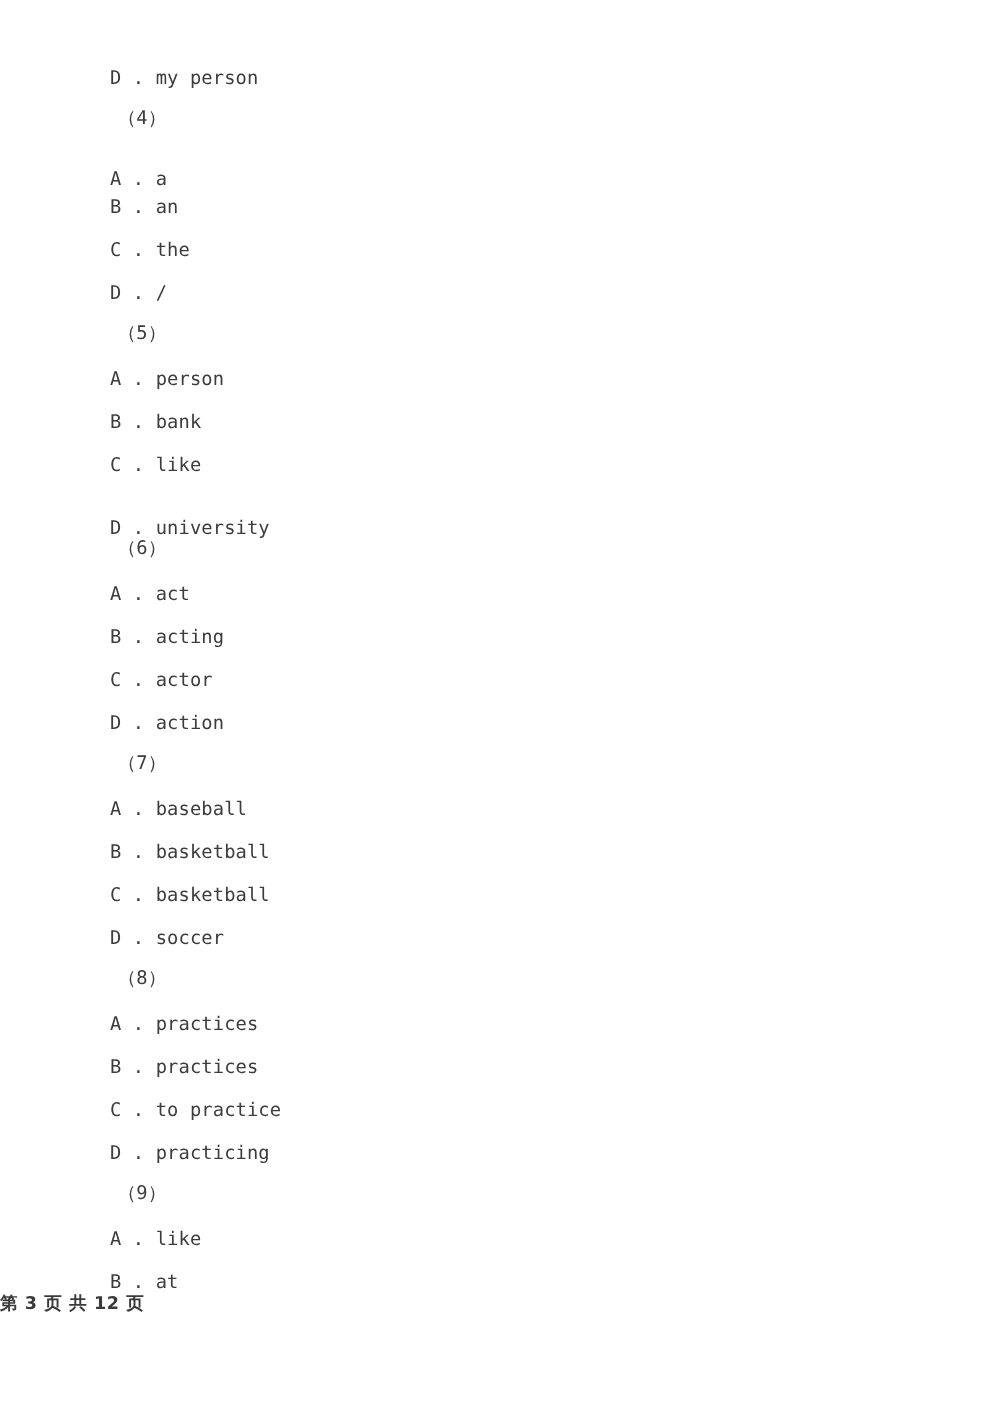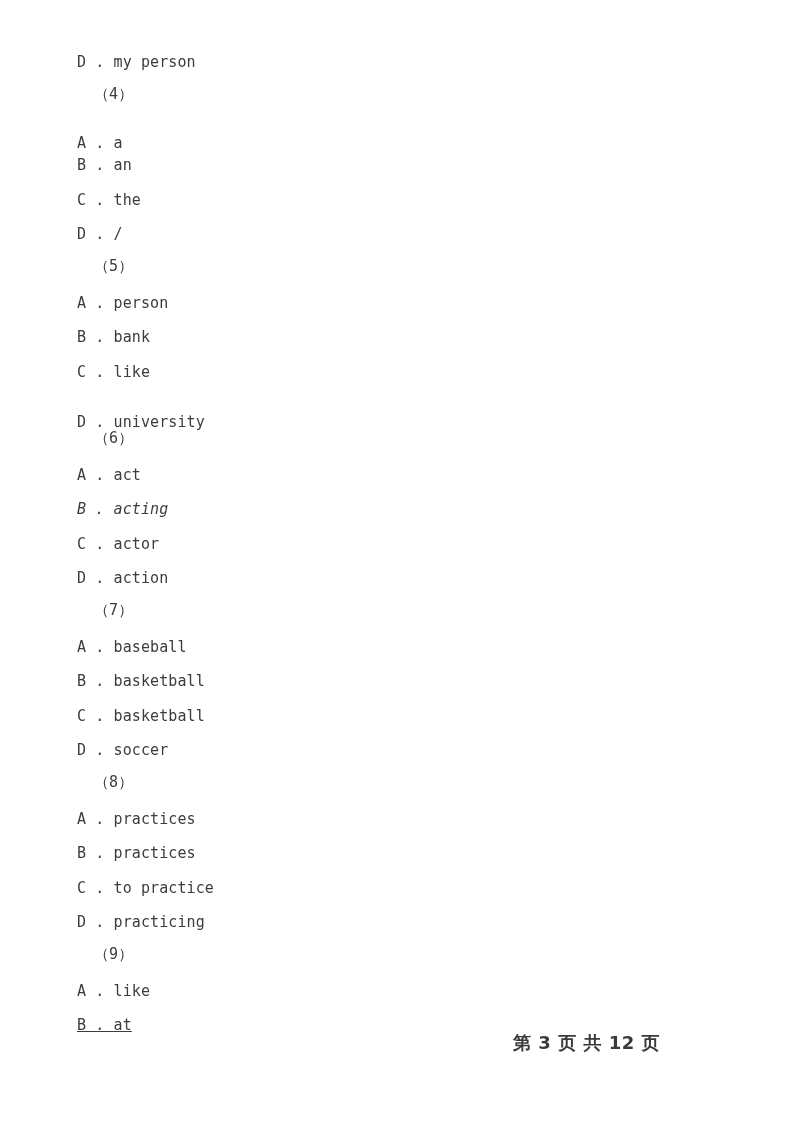--- a/index.html
+++ b/index.html
@@ -33,37 +33,37 @@
   .line {
     position: absolute;
     white-space: pre;
     color: #3c3c3c;
     font-size: 15px;
     line-height: 18px;
     letter-spacing: 0.1px;
   }
 
   .line.option {
-    left: 77px;
+    left: 88px;
     text-align: right;
   }
 
   .line.qnum {
     left: 94px;
   }
 
   
   #footer {
     position: absolute;
     left: 0;
     top: 1034px;
     width: 660px;
-    text-align: right;
+    text-align: left;
     color: #3a3a3a;
-    font-size: 18px;
+    font-size: 14px;
     line-height: 18px;
     font-family: "DejaVu Sans", "Liberation Sans", sans-serif;
     font-weight: bold;
     white-space: pre;
     letter-spacing: 0.5px;
   }
 </style>
 </head>
 <body>
 
@@ -76,33 +76,33 @@
       <div class="line option" style="top: 156px;">B . an</div>
       <div class="line option" style="top: 191px;">C . the</div>
       <div class="line option" style="top: 225px;">D . /</div>
       <div class="line qnum" style="top: 257px;">（5）</div>
       <div class="line option" style="top: 294px;">A . person</div>
       <div class="line option" style="top: 328px;">B . bank</div>
       <div class="line option" style="top: 363px;">C . like</div>
       <div class="line option" style="top: 397px; margin-top: 16px;">D . university</div>
       <div class="line qnum" style="top: 429px;">（6）</div>
       <div class="line option" style="top: 466px;">A . act</div>
-      <div class="line option" style="top: 500px; font-style: italic;">B . acting</div>
+      <div class="line option" style="top: 500px;">B . acting</div>
       <div class="line option" style="top: 535px;">C . actor</div>
       <div class="line option" style="top: 569px;">D . action</div>
       <div class="line qnum" style="top: 601px;">（7）</div>
       <div class="line option" style="top: 638px;">A . baseball</div>
       <div class="line option" style="top: 672px;">B . basketball</div>
       <div class="line option" style="top: 707px;">C . basketball</div>
       <div class="line option" style="top: 741px;">D . soccer</div>
       <div class="line qnum" style="top: 773px;">（8）</div>
       <div class="line option" style="top: 810px;">A . practices</div>
       <div class="line option" style="top: 844px;">B . practices</div>
       <div class="line option" style="top: 879px;">C . to practice</div>
       <div class="line option" style="top: 913px;">D . practicing</div>
       <div class="line qnum" style="top: 945px;">（9）</div>
       <div class="line option" style="top: 982px;">A . like</div>
-      <div class="line option" style="top: 1016px; text-decoration: underline;">B . at</div>
+      <div class="line option" style="top: 1016px;">B . at</div>
     </div>
 
   <div id="footer">第 3 页 共 12 页</div>
 
 </div>
 
 </body></html>

